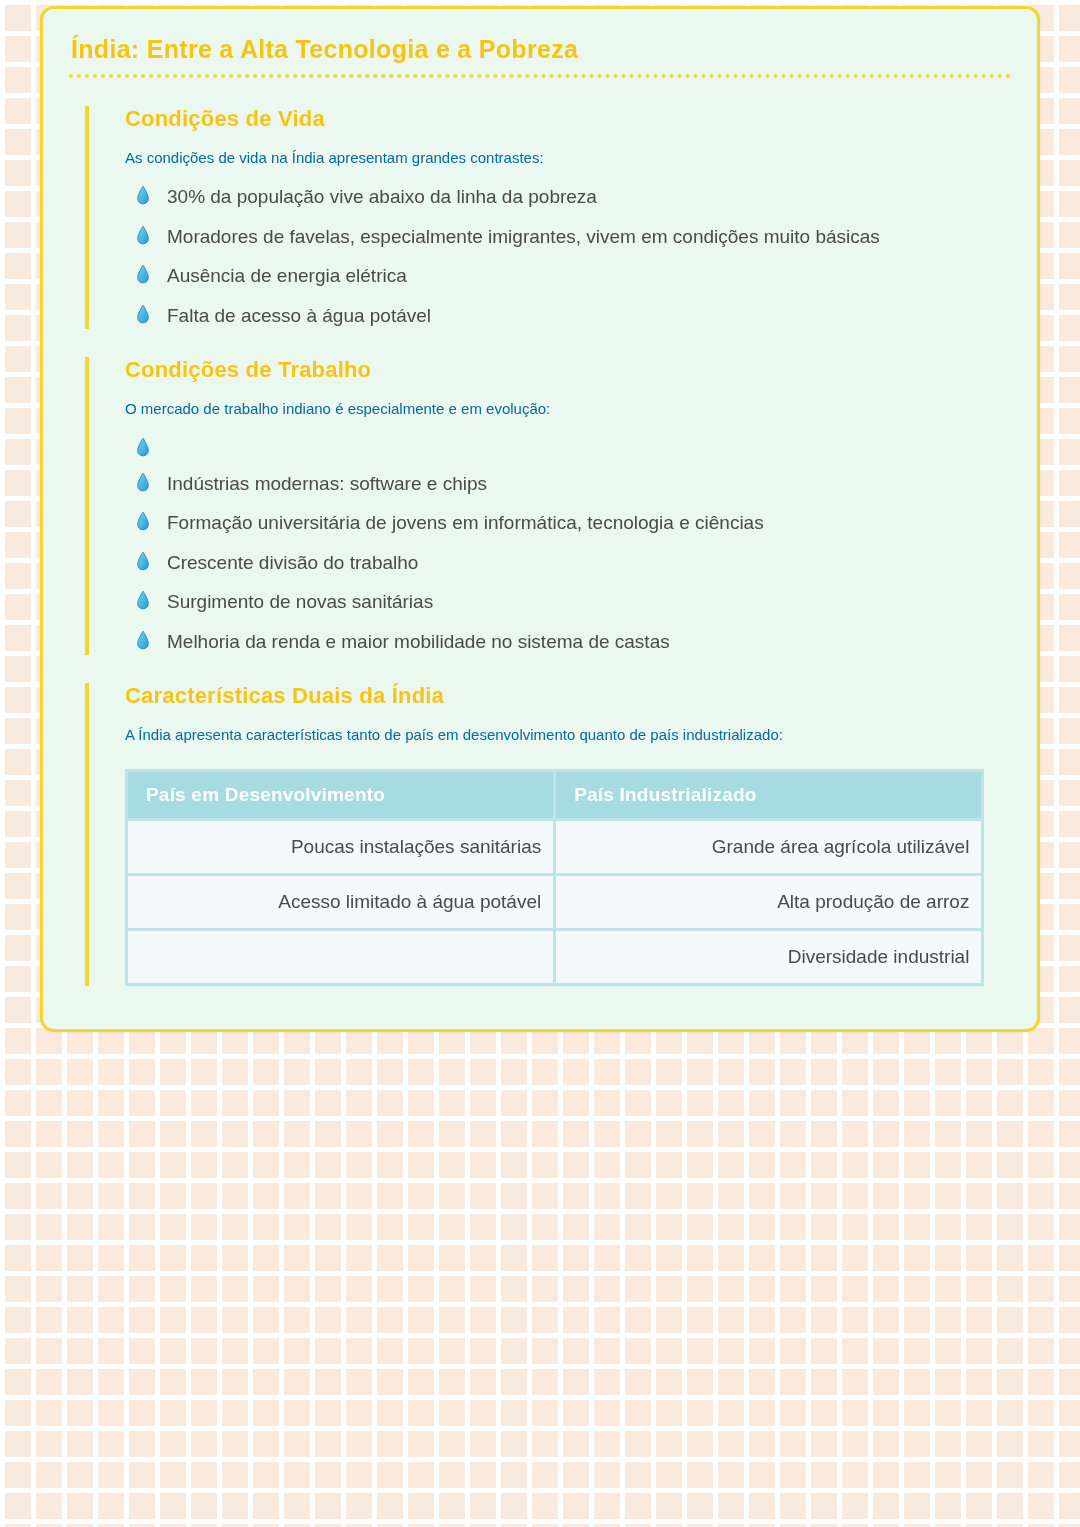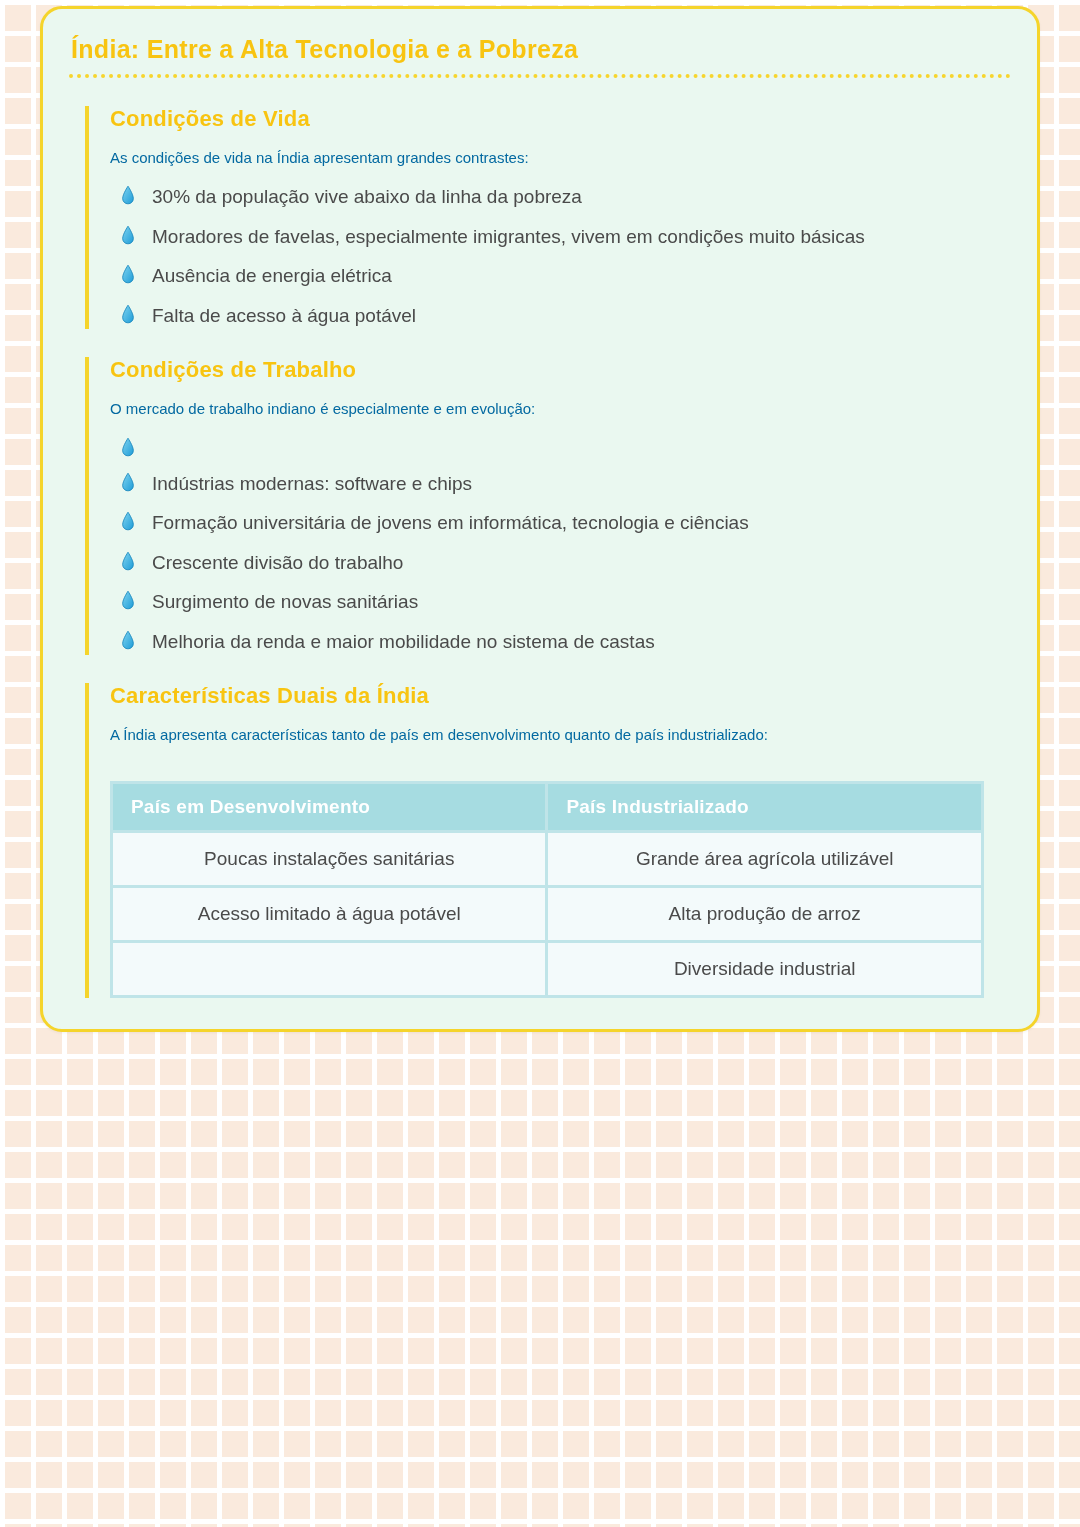--- a/index.html
+++ b/index.html
@@ -18,21 +18,21 @@
     background-size: 31px 31px;
     overflow: hidden;
   }
 
   .card {
     margin: 6px 40px 0 40px;
     width: 1000px;
     min-height: 1026px;
     background: #eaf8f0;
     border: 3px solid #f5d42b;
-    border-radius: 22px;
+    border-radius: 14px;
     padding: 26px 26px 30px 26px;
     box-shadow: 0 1px 3px rgba(0,0,0,0.05);
   }
 
   .page-title {
     color: #f8c411;
     font-size: 25px;
     font-weight: bold;
     letter-spacing: 0.3px;
     padding-left: 2px;
@@ -40,21 +40,21 @@
 
   .title-underline {
     border-bottom: 4px dotted #f7d52e;
     margin-top: 10px;
     width: 100%;
   }
 
   .section {
     margin: 28px 0 0 16px;
     border-left: 4px solid #f5d42b;
-    padding-left: 21px;
+    padding-left: 36px;
   }
 
   .section-heading {
     color: #f8c411;
     font-size: 22px;
     font-weight: bold;
     margin-bottom: 14px;
     letter-spacing: 0.2px;
   }
 
@@ -86,41 +86,41 @@
     flex: 0 0 auto;
     width: 16px;
     height: 21px;
     margin-top: 2px;
     display: inline-block;
   }
   .drop svg { display: block; width: 100%; height: 100%; }
 
   .duality-table {
     width: 97%;
-    margin-top: 34px;
+    margin-top: 22px;
     border-collapse: collapse;
     table-layout: fixed;
   }
 
   .duality-table th {
     background: #a6dce1;
     color: #ffffff;
     font-size: 19px;
     font-weight: bold;
     text-align: left;
     padding: 12px 18px;
     border: 3px solid #bfe4e8;
     letter-spacing: 0.2px;
   }
 
   .duality-table td {
     background: #f3fafb;
     color: #4a4a4a;
     font-size: 19px;
-    text-align: center;
+    text-align: right;
     padding: 15px 12px;
     border: 3px solid #bfe4e8;
     height: 54px;
   }
 </style>
 </head>
 <body>
 
 <svg width="0" height="0" style="position:absolute" aria-hidden="true">
   <defs>

